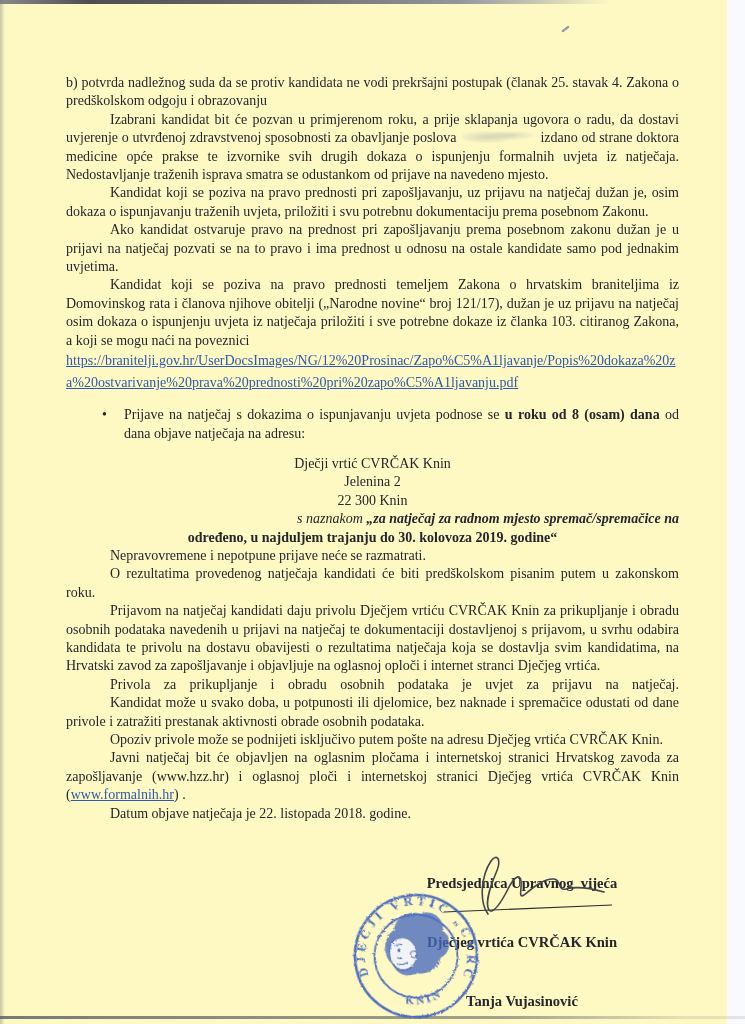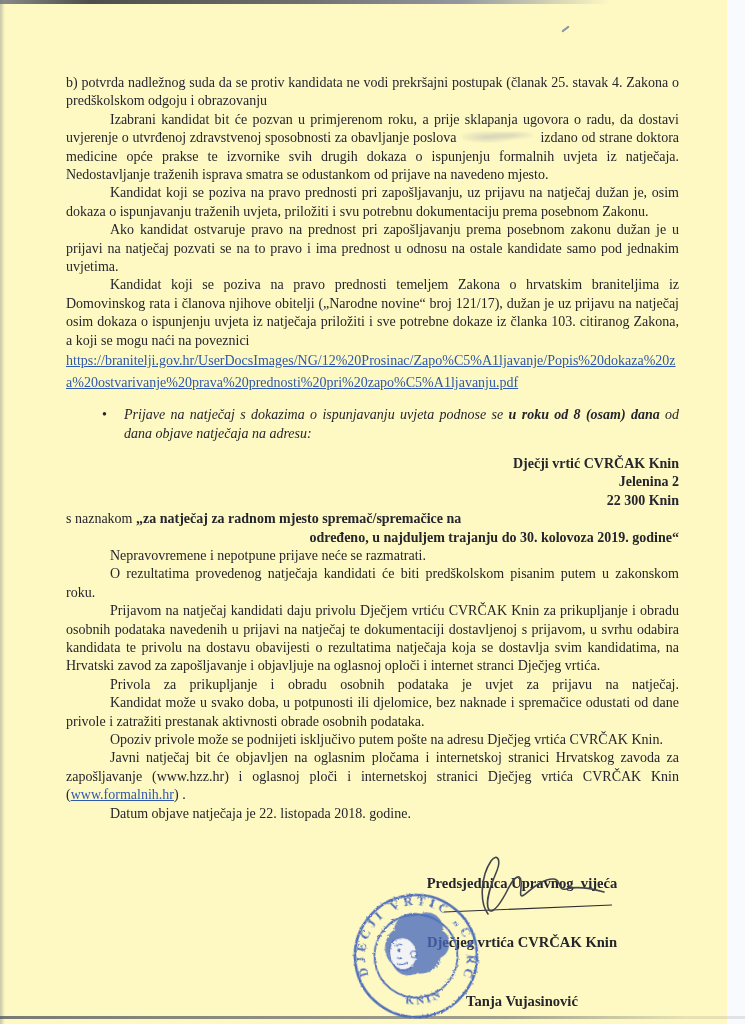--- a/index.html
+++ b/index.html
@@ -26,24 +26,24 @@
   .content { position:absolute; left:66px; right:66px; top:74px;
     font-size:14px; line-height:18.4px; text-align:justify; }
   .content p { margin:0; }
   .ind  { text-indent:44px; }
   .item-b { margin-left:57px; margin-bottom:13px; }
   .mb   { margin-bottom:11px; }
   .doc-link { color:#2e59ad; text-decoration:underline; cursor:pointer; }
   .link-block { display:block; word-break:break-all; margin-bottom:12px; line-height:22px; }
   .bullet-row { display:flex; margin:0 0 12px 36px; }
   .bullet-marker { flex:0 0 22px; text-align:left; }
-  .bullet-text { flex:1; text-align:justify;font-style:italic; }
-  .addr-line { margin-left:138px; text-align:right; font-weight:bold; text-indent:0; }
-  .naznaka   { margin-left:138px; text-align:left; text-indent:0; }
-  .naznaka2  { margin-left:176px; text-align:right; text-indent:0; font-weight:bold; margin-bottom:15px; }
+  .bullet-text { flex:1; text-align:justify; }
+  .addr-line { margin-left:138px; text-align:center; font-weight:normal; text-indent:0; }
+  .naznaka   { margin-left:138px; text-align:right; text-indent:0;font-style:italic; }
+  .naznaka2  { margin-left:176px; text-align:center; text-indent:0; font-weight:bold; margin-bottom:15px; }
   .neprav { margin-bottom:10px; }
   .force-last { text-align-last:justify; }
   .datum { margin-top:13px; }
 
   
   .smudge { display:inline-block; width:72px; height:12px; margin:0 6px -1px 6px;
     background:
       radial-gradient(ellipse 60% 80% at 35% 50%, rgba(148,154,170,.38), rgba(148,154,170,0) 70%),
       radial-gradient(ellipse 50% 60% at 70% 35%, rgba(148,154,170,.30), rgba(148,154,170,0) 70%);
     filter:blur(.6px); border-radius:5px; }

